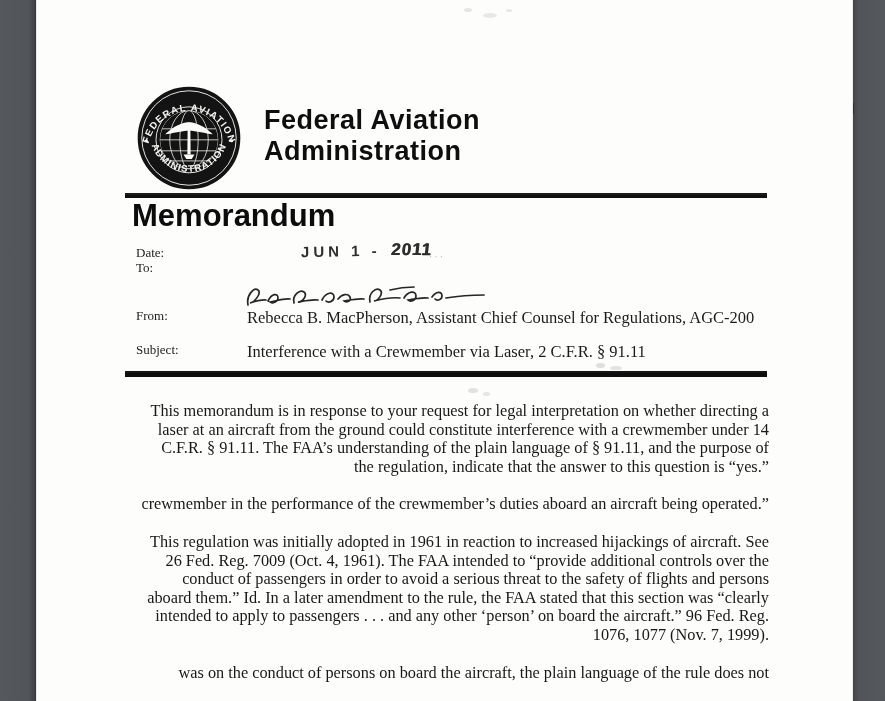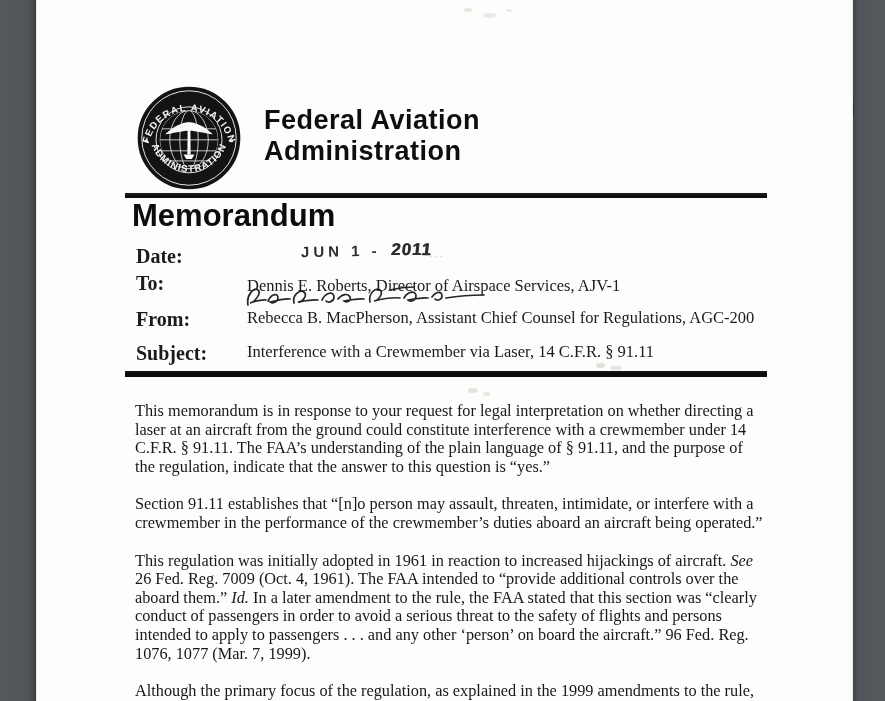--- a/index.html
+++ b/index.html
@@ -27,39 +27,39 @@
 
   .rule-1 { position:absolute; left:89px; top:193px; width:642px; height:5px;
             border-top:2px solid #1b1b1b; border-bottom:3px solid #101010; }
   .rule-2 { position:absolute; left:89px; top:371px; width:642px; height:5px;
             border-top:2px solid #141414; border-bottom:4px solid #0d0d0d; }
 
   .memo-title { position:absolute; left:96px; top:198px;
                 font-family:"Liberation Sans", sans-serif; font-weight:bold;
                 font-size:31px; color:#0c0c0c; }
 
-  .field-label { position:absolute; left:100px; font-size:20px; color:#1b1b1b;font-weight:bold; }
+  .field-label { position:absolute; left:100px; font-size:13px; color:#1b1b1b; }
   .field-value { position:absolute; left:211px; font-size:16.5px; color:#1b1b1b; width:560px; }
 
   .date-stamp { position:absolute; left:265px; top:241px;
                 font-family:"Liberation Sans", sans-serif; font-weight:bold;
                 color:#2e2e2e; transform:rotate(-1.2deg); white-space:nowrap; }
   .date-stamp .md { font-size:15px; letter-spacing:4px; }
   .date-stamp .yr { font-size:17px; font-weight:900; letter-spacing:1px;
                     display:inline-block; transform:skewX(-6deg) rotate(1.5deg);
                     text-shadow:0.6px 0 0 #2e2e2e; margin-left:6px; }
   .stamp-dots { position:absolute; left:393px; top:251px; color:#b9b9b4; font-size:10px; letter-spacing:2px; }
 
   .signature { position:absolute; left:206px; top:281px; width:248px; height:30px; }
 
   .memo-body { position:absolute; left:99px; top:402px; width:634px;
                font-size:16.3px; line-height:18.6px; color:#181818; }
-  .memo-body .para { margin-bottom:19px; }
+  .memo-body .para { margin-bottom:19px;text-align:right; }
   .memo-body .line { white-space:nowrap; }
-  .memo-body .it { font-style:italic; }
+  .memo-body .it { }
 
   
   .speck { position:absolute; border-radius:50%; background:#b9b9b4; opacity:0.55; }
   .s1 { left:428px; top:8px;  width:8px; height:4px; opacity:0.35; }
   .s2 { left:447px; top:13px; width:14px; height:5px; opacity:0.30; }
   .s3 { left:470px; top:9px;  width:6px; height:3px; opacity:0.30; }
   .s4 { left:560px; top:363px; width:9px; height:5px; opacity:0.45; }
   .s5 { left:574px; top:366px; width:12px; height:4px; opacity:0.40; }
   .s6 { left:432px; top:388px; width:10px; height:5px; opacity:0.40; }
   .s7 { left:447px; top:392px; width:7px; height:4px; opacity:0.35; }
@@ -122,67 +122,64 @@
 
   <div class="memo-title">Memorandum</div>
 
   <div class="field-label" style="top:245px">Date:</div>
   <div class="date-stamp">
     <span class="md">JUN 1 -</span>
     <span class="yr">2011</span>
   </div>
   <div class="stamp-dots">···</div>
 
-  <div class="field-label" style="top:272px">To:</div>
-  <div class="field-value" style="top:276px">Dennis E. Roberts, Director of Airspace Services, AJV-1</div>
+  <div class="field-label" style="top:260px">To:</div>
 
   <svg class="signature" viewBox="0 0 248 30">
     <g fill="none" stroke="#262626" stroke-width="1.7" stroke-linecap="round">
       <path d="M6,24 C4,14 12,6 16,9 C20,12 12,22 8,22 C14,20 20,18 24,19"></path>
       <path d="M26,20 C30,12 36,12 36,17 C36,21 30,23 28,21 C34,20 42,17 48,18"></path>
       <path d="M52,22 C50,14 58,8 62,11 C66,14 60,22 56,21 C62,20 70,18 76,19"></path>
       <path d="M80,19 C84,11 92,10 92,16 C92,21 86,22 84,20"></path>
       <path d="M96,18 C100,13 106,12 108,16 C110,20 104,22 102,20 C108,19 116,17 122,18"></path>
       <path d="M128,21 C126,12 134,6 138,9 C142,12 136,20 132,20 C140,18 150,16 158,17"></path>
       <path d="M162,17 C166,10 174,9 174,15 C174,20 168,21 166,19 C172,18 180,16 186,17"></path>
       <path d="M190,16 C194,10 200,10 200,15 C200,19 195,20 193,18"></path>
       <path d="M204,17 C216,15 230,14 242,14"></path>
       <path d="M148,9 C156,7 166,6 172,6"></path>
     </g>
   </svg>
 
   <div class="field-label" style="top:308px">From:</div>
   <div class="field-value" style="top:308px">Rebecca B. MacPherson, Assistant Chief Counsel for Regulations, AGC-200</div>
 
   <div class="field-label" style="top:342px">Subject:</div>
-  <div class="field-value" style="top:342px">Interference with a Crewmember via Laser, 14 C.F.R. § 91.11</div>
+  <div class="field-value" style="top:342px">Interference with a Crewmember via Laser, 2 C.F.R. § 91.11</div>
 
   <div class="rule-2"></div>
 
   <div class="memo-body">
       <div class="para">
         <div class="line"><span>This memorandum is in response to your request for legal interpretation on whether directing a</span></div>
         <div class="line"><span>laser at an aircraft from the ground could constitute interference with a crewmember under 14</span></div>
         <div class="line"><span>C.F.R. § 91.11.  The FAA’s understanding of the plain language of § 91.11, and the purpose of</span></div>
         <div class="line"><span>the regulation, indicate that the answer to this question is “yes.”</span></div>
       </div>
       <div class="para">
-        <div class="line"><span>Section 91.11 establishes that “[n]o person may assault, threaten, intimidate, or interfere with a</span></div>
         <div class="line"><span>crewmember in the performance of the crewmember’s duties aboard an aircraft being operated.”</span></div>
       </div>
       <div class="para">
         <div class="line"><span>This regulation was initially adopted in 1961 in reaction to increased hijackings of aircraft.  </span><span class="it">See</span></div>
         <div class="line"><span>26 Fed. Reg. 7009 (Oct. 4, 1961).  The FAA intended to “provide additional controls over the</span></div>
+        <div class="line"><span>conduct of passengers in order to avoid a serious threat to the safety of flights and persons</span></div>
         <div class="line"><span>aboard them.”  </span><span class="it">Id.</span><span>  In a later amendment to the rule, the FAA stated that this section was “clearly</span></div>
-        <div class="line"><span>conduct of passengers in order to avoid a serious threat to the safety of flights and persons</span></div>
         <div class="line"><span>intended to apply to passengers . . . and any other ‘person’ on board the aircraft.”  96 Fed. Reg.</span></div>
-        <div class="line"><span>1076, 1077 (Mar. 7, 1999).</span></div>
+        <div class="line"><span>1076, 1077 (Nov. 7, 1999).</span></div>
       </div>
       <div class="para">
-        <div class="line"><span>Although the primary focus of the regulation, as explained in the 1999 amendments to the rule,</span></div>
         <div class="line"><span>was on the conduct of persons on board the aircraft, the plain language of the rule does not</span></div>
       </div>
     </div>
 
   <div class="speck s1"></div>
   <div class="speck s2"></div>
   <div class="speck s3"></div>
   <div class="speck s4"></div>
   <div class="speck s5"></div>
   <div class="speck s6"></div>

